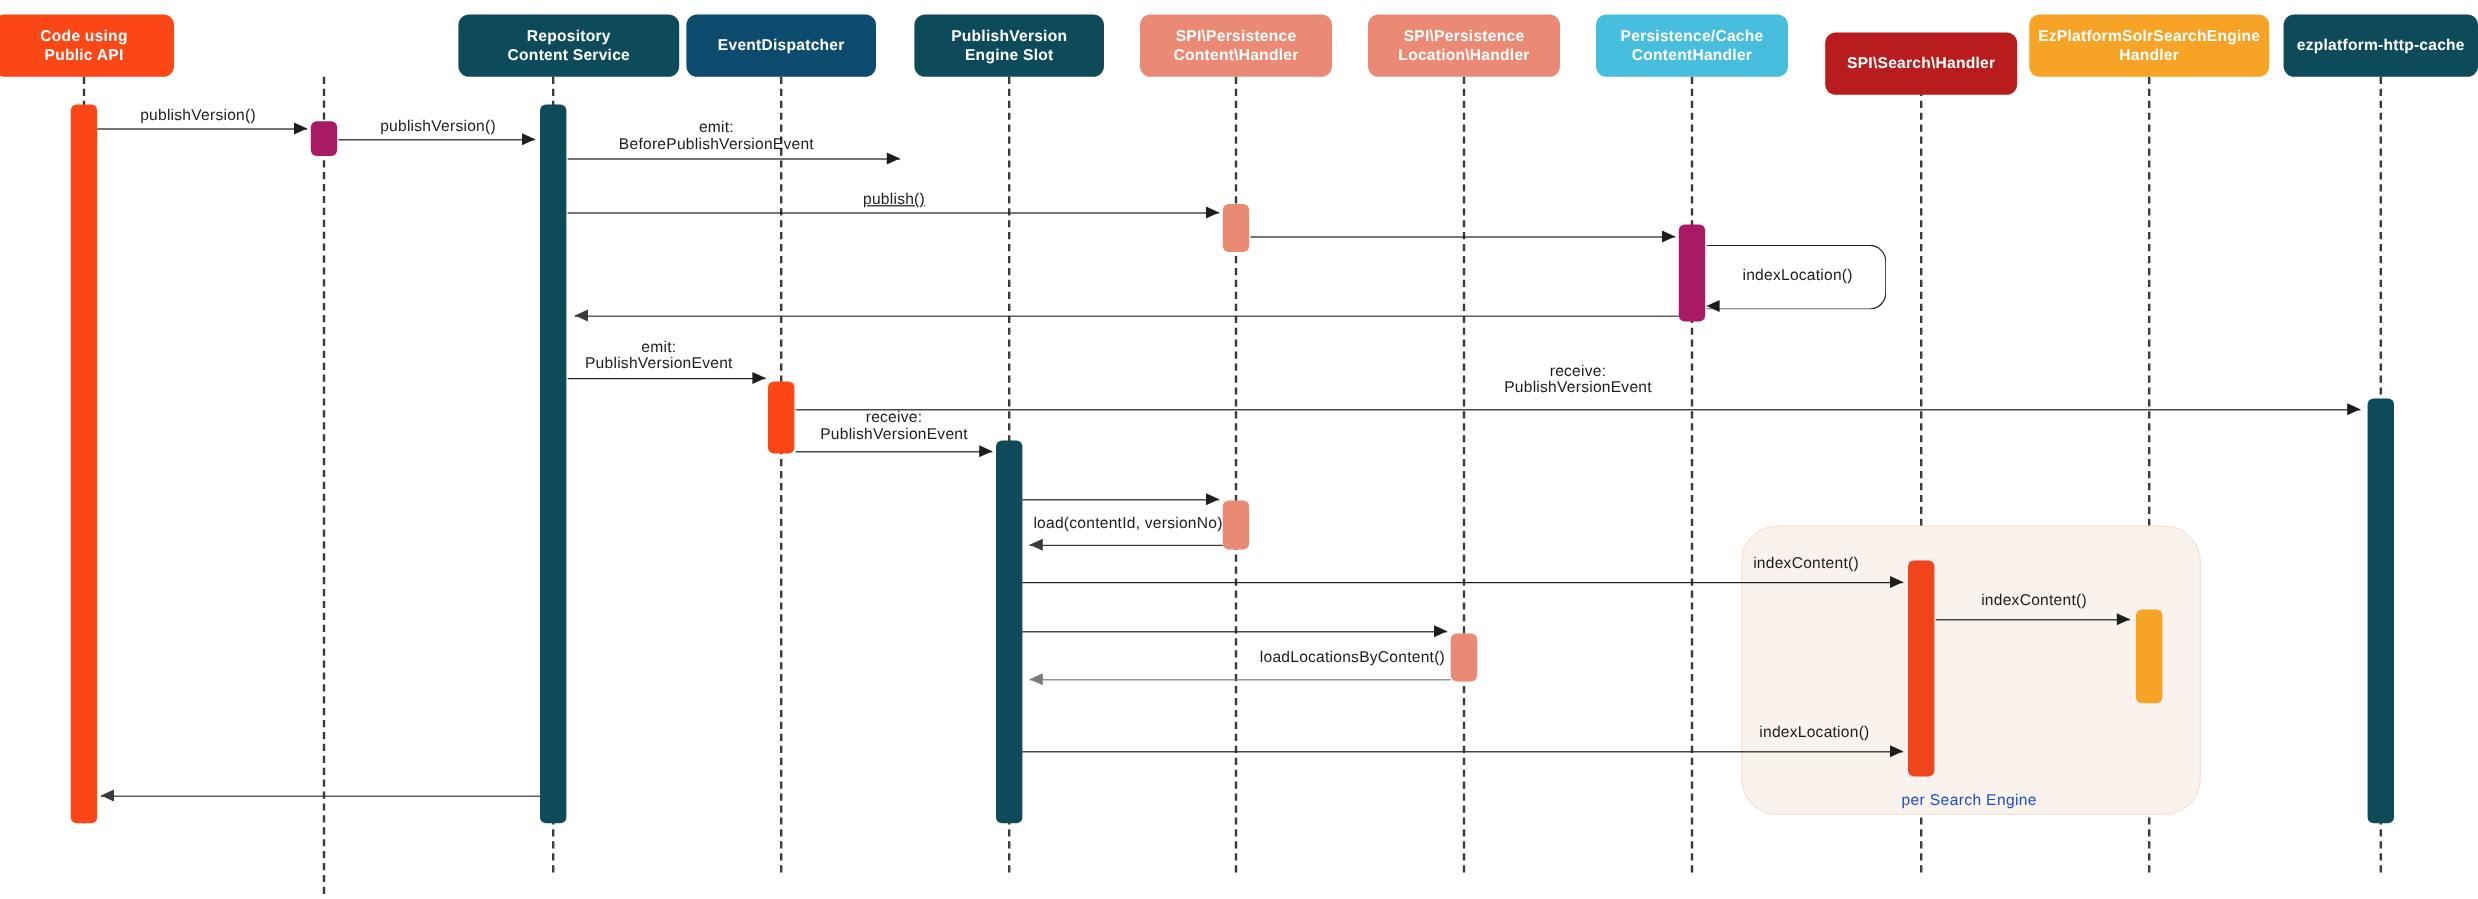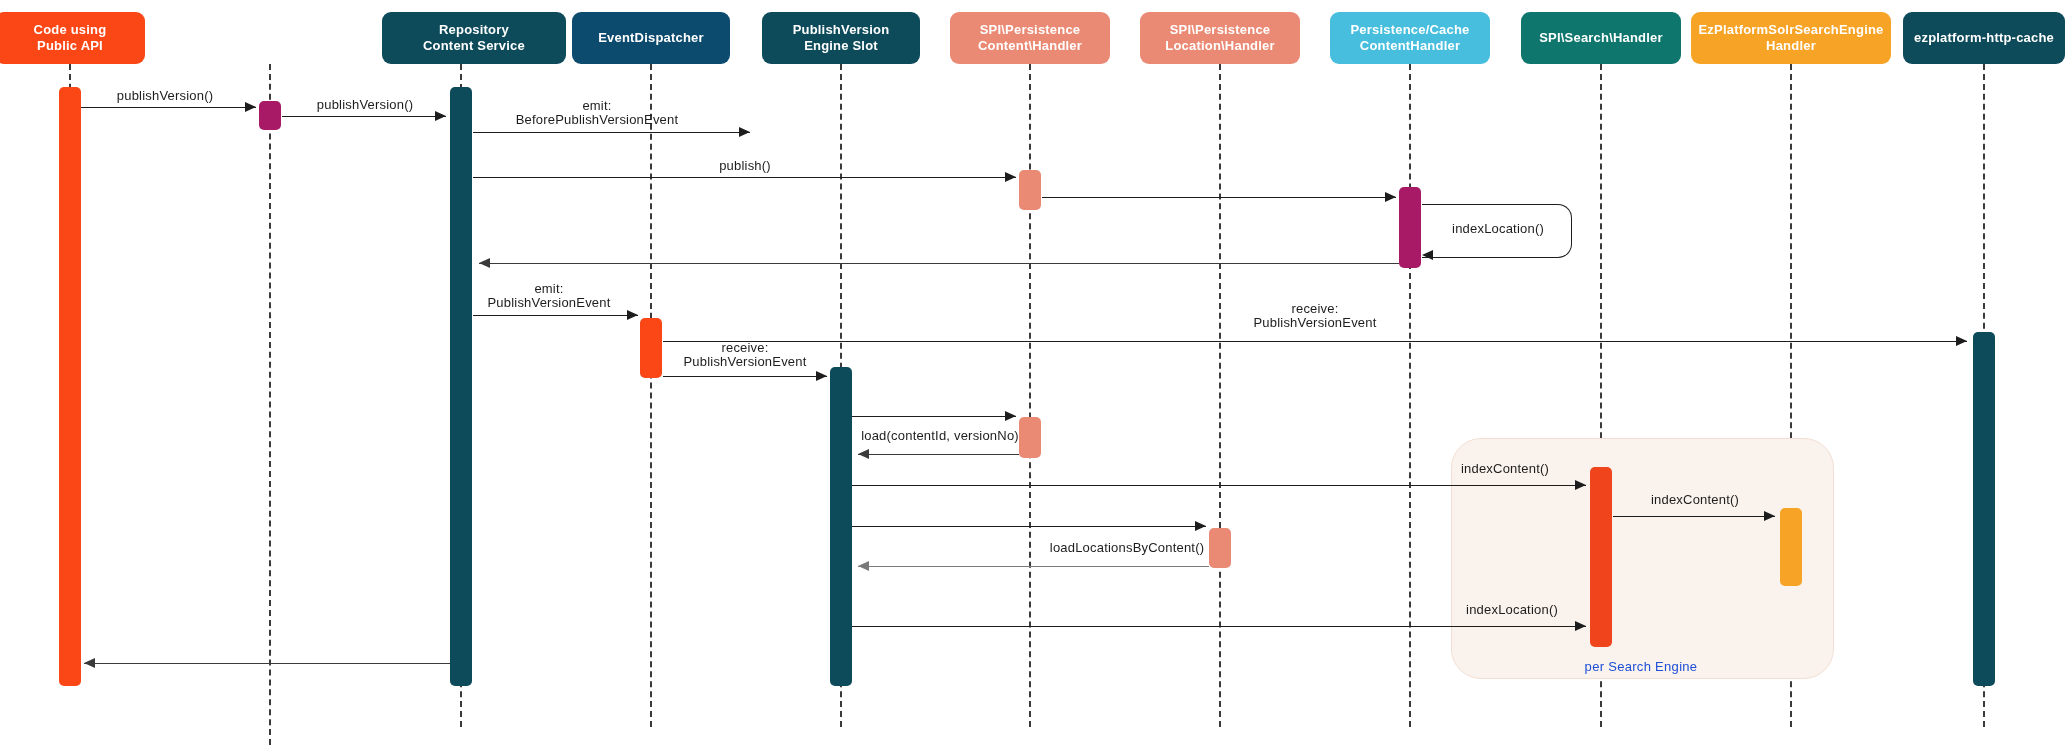--- a/index.html
+++ b/index.html
@@ -126,21 +126,21 @@
     <div class="msg-label" style="left: 165px; top: 89px;">publishVersion()</div>
     <div class="msg-line" style="left: 282px; top: 116px; width: 164px; border-top-color: rgb(29, 29, 29);"></div>
     <div class="msg-head" style="top: 111px; left: 435px; border-left: 11px solid rgb(29, 29, 29);"></div>
     <div class="msg-label" style="left: 365px; top: 98px;">publishVersion()</div>
     <div class="msg-line" style="left: 473px; top: 132px; width: 277px; border-top-color: rgb(29, 29, 29);"></div>
     <div class="msg-head" style="top: 127px; left: 739px; border-left: 11px solid rgb(29, 29, 29);"></div>
     <div class="msg-label" style="left: 597px; top: 99px;">emit:
 BeforePublishVersionEvent</div>
     <div class="msg-line" style="left: 473px; top: 177px; width: 543px; border-top-color: rgb(29, 29, 29);"></div>
     <div class="msg-head" style="top: 172px; left: 1005px; border-left: 11px solid rgb(29, 29, 29);"></div>
-    <div class="msg-label" style="left: 745px; top: 159px;">publish()</div>
+    <div class="msg-label" style="left: 745px; top: 159px; text-decoration: underline;">publish()</div>
     <div class="msg-line" style="left: 1042px; top: 197px; width: 354px; border-top-color: rgb(29, 29, 29);"></div>
     <div class="msg-head" style="top: 192px; left: 1385px; border-left: 11px solid rgb(29, 29, 29);"></div>
     <div class="msg-line" style="left: 479px; top: 263px; width: 920px; border-top-color: rgb(58, 58, 58);"></div>
     <div class="msg-head" style="top: 258px; left: 479px; border-right: 11px solid rgb(58, 58, 58);"></div>
     <div class="msg-line" style="left: 473px; top: 315px; width: 165px; border-top-color: rgb(29, 29, 29);"></div>
     <div class="msg-head" style="top: 310px; left: 627px; border-left: 11px solid rgb(29, 29, 29);"></div>
     <div class="msg-label" style="left: 549px; top: 282px;">emit:
 PublishVersionEvent</div>
     <div class="msg-line" style="left: 663px; top: 341px; width: 1304px; border-top-color: rgb(29, 29, 29);"></div>
     <div class="msg-head" style="top: 336px; left: 1956px; border-left: 11px solid rgb(29, 29, 29);"></div>
@@ -180,17 +180,17 @@
 Content Service</div>
     <div class="pbox" style="left: 572px; width: 158px; background: #0c4a6e;">EventDispatcher</div>
     <div class="pbox" style="left: 762px; width: 158px; background: rgb(14, 75, 90);">PublishVersion
 Engine Slot</div>
     <div class="pbox" style="left: 950px; width: 160px; background: rgb(235, 138, 116);">SPI\Persistence
 Content\Handler</div>
     <div class="pbox" style="left: 1140px; width: 160px; background: rgb(235, 138, 116);">SPI\Persistence
 Location\Handler</div>
     <div class="pbox" style="left: 1330px; width: 160px; background: rgb(71, 190, 221);">Persistence/Cache
 ContentHandler</div>
-    <div class="pbox" style="left: 1521px; width: 160px; background: #0f766e;">SPI\Search\Handler</div>
+    <div class="pbox" style="left: 1521px; width: 160px; background: #b91c1c; margin-top: 15px;">SPI\Search\Handler</div>
     <div class="pbox" style="left: 1691px; width: 200px; background: rgb(247, 163, 38);">EzPlatformSolrSearchEngine
 Handler</div>
     <div class="pbox" style="left: 1903px; width: 162px; background: rgb(14, 75, 90);">ezplatform-http-cache</div>
   </div>
 
 </body></html>

